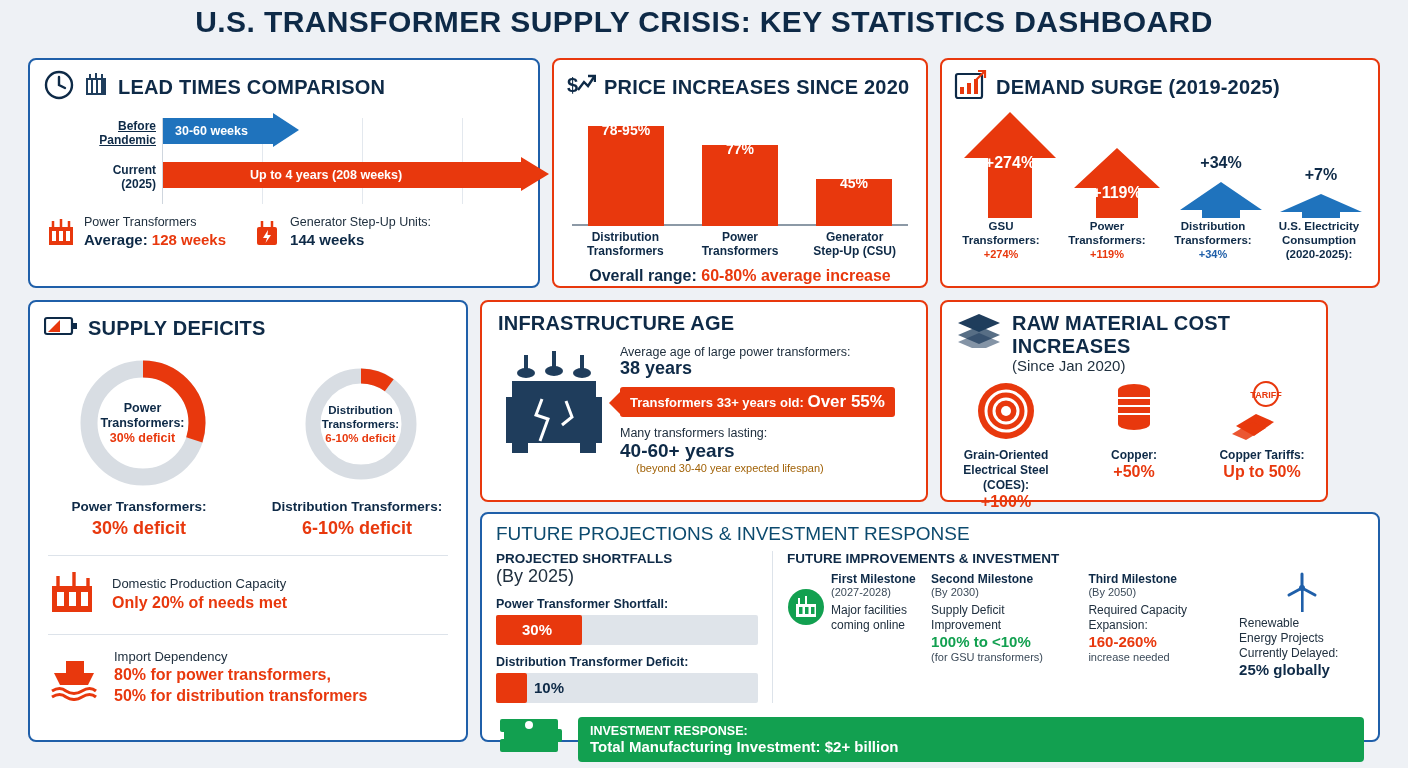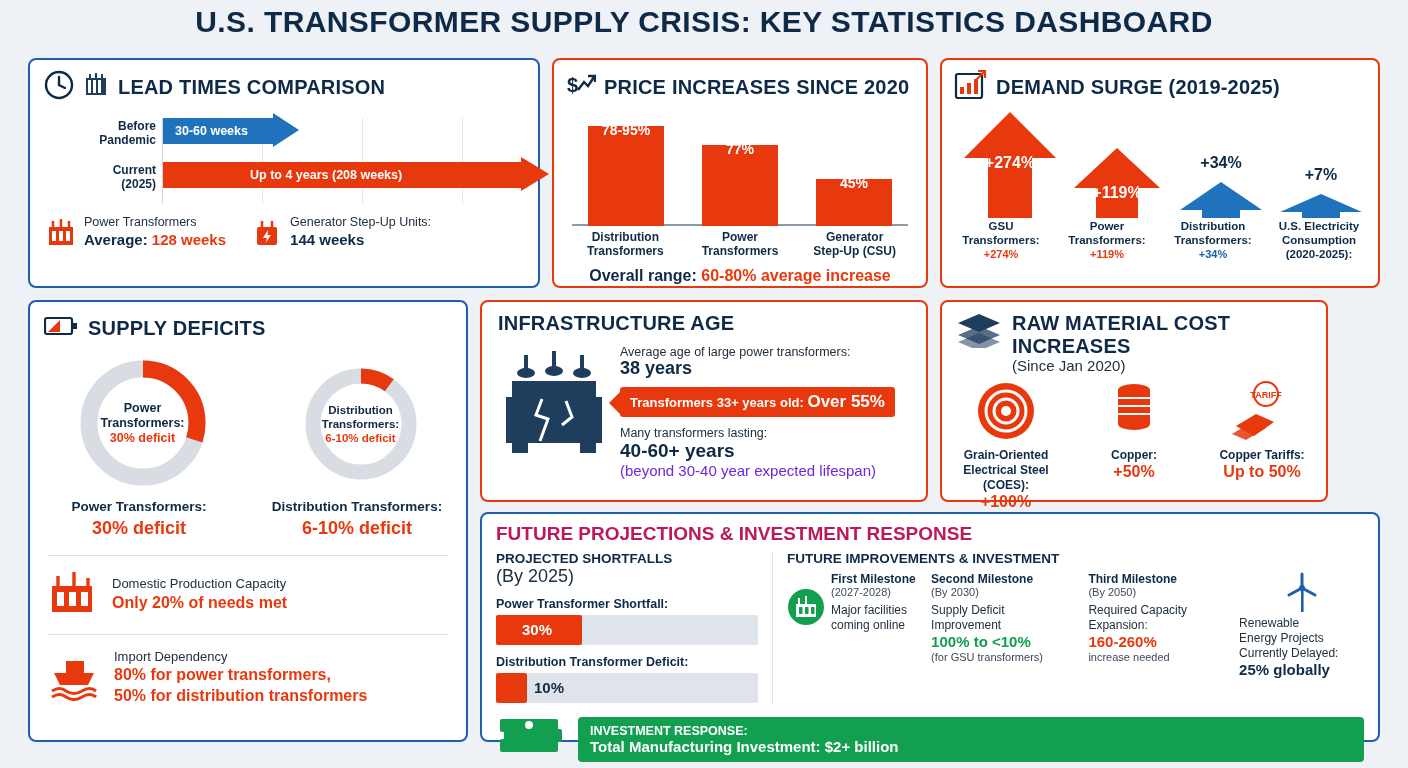--- a/index.html
+++ b/index.html
@@ -97,33 +97,33 @@
   .inf-head { padding: 10px 14px 0 16px; }
   .inf-body { display: flex; gap: 8px; padding: 6px 12px 0 14px; }
   .inf-text { flex: 1; padding-top: 4px; }
   .inf-text .l1 { font-size: 12.5px; color: #20303f; }
   .inf-text .l2 { font-size: 18px; font-weight: bold; color: #0e2a47; margin-top: -1px; }
   .inf-banner { position: relative; background: #e8380d; color: #fff; border-radius: 3px; margin-top: 8px; padding: 5px 10px; font-size: 13px; font-weight: bold; display: inline-block; }
   .inf-banner .big { font-size: 17px; }
   .inf-banner:before { content: ""; position: absolute; left: -11px; top: 5px; border-top: 11px solid transparent; border-bottom: 11px solid transparent; border-right: 11px solid #e8380d; }
   .inf-text .l3 { font-size: 12.5px; color: #20303f; margin-top: 9px; }
   .inf-text .l4 { font-size: 19px; font-weight: bold; color: #0e2a47; }
-  .inf-text .l5 { font-size: 15px; color: #6d28d9; }
+  .inf-text .l5 { font-size: 11px; color: #a16207; margin-left: 16px; }
 
   
   #card-raw { left: 940px; top: 300px; width: 388px; height: 202px; }
   .raw-head { display: flex; align-items: flex-start; gap: 10px; padding: 10px 12px 0 14px; }
   .raw-items { display: flex; margin-top: 6px; }
   .raw-item { flex: 1; text-align: center; }
   .raw-item .cap { font-size: 12px; font-weight: bold; color: #0e2a47; line-height: 1.25; margin-top: 2px; }
   .raw-item .val { font-size: 16px; font-weight: bold; color: #e8380d; }
 
   
   #card-future { left: 480px; top: 512px; width: 900px; height: 230px; }
-  .fut-title { font-size: 19px; font-weight: bold; color: #be185d; padding: 9px 12px 0 14px; }
+  .fut-title { font-size: 19px; font-weight: normal; color: #0c4a6e; padding: 9px 12px 0 14px; }
   .fut-body { display: flex; padding: 6px 14px 0 14px; gap: 14px; }
   .fut-left { width: 262px; }
   .fut-left .hd { font-size: 13.5px; font-weight: bold; color: #0e2a47; }
   .fut-left .sub { font-size: 18px; color: #20303f; }
   .fut-left .lbl { font-size: 12.5px; font-weight: bold; color: #0e2a47; margin-top: 10px; }
   .pbarwrap { position: relative; height: 30px; background: #dfe4ea; border-radius: 2px; margin-top: 4px; }
   .pbarfill { position: absolute; left: 0; top: 0; bottom: 0; background: #e8380d; border-radius: 2px; }
   .pbarval { position: absolute; top: 0; height: 30px; line-height: 30px; font-size: 15px; font-weight: bold; }
   .vdiv { width: 1px; background: #dde3ea; }
   .fut-right { flex: 1; }
@@ -166,21 +166,21 @@
       </span>
       <span class="card-title">LEAD TIMES COMPARISON</span>
     </div>
 
     <div class="lead-rows">
       <div class="axisline"></div>
       <div class="gridline" style="left:218px;"></div>
       <div class="gridline" style="left:318px;"></div>
       <div class="gridline" style="left:418px;"></div>
 
-      <div class="lead-label" style="top:8px;">Before<br>Pandemic</div>
+      <div class="lead-label" style="top:8px;text-decoration:underline;">Before<br>Pandemic</div>
       <div class="bar-blue" style="left:119px; top:6px; width:110px;"></div>
       <div class="arrowhead" style="left:229px; top:1px; border-left:26px solid #1f73bd;"></div>
       <div class="bartext" style="left:131px; top:6px;">30-60 weeks</div>
 
       <div class="lead-label" style="top:52px;">Current<br>(2025)</div>
       <div class="bar-red" style="left:119px; top:50px; width:358px;"></div>
       <div class="arrowhead" style="left:477px; top:45px; border-left:28px solid #e8380d;"></div>
       <div class="bartext" style="left:206px; top:50px;">Up to 4 years (208 weeks)</div>
     </div>
 

